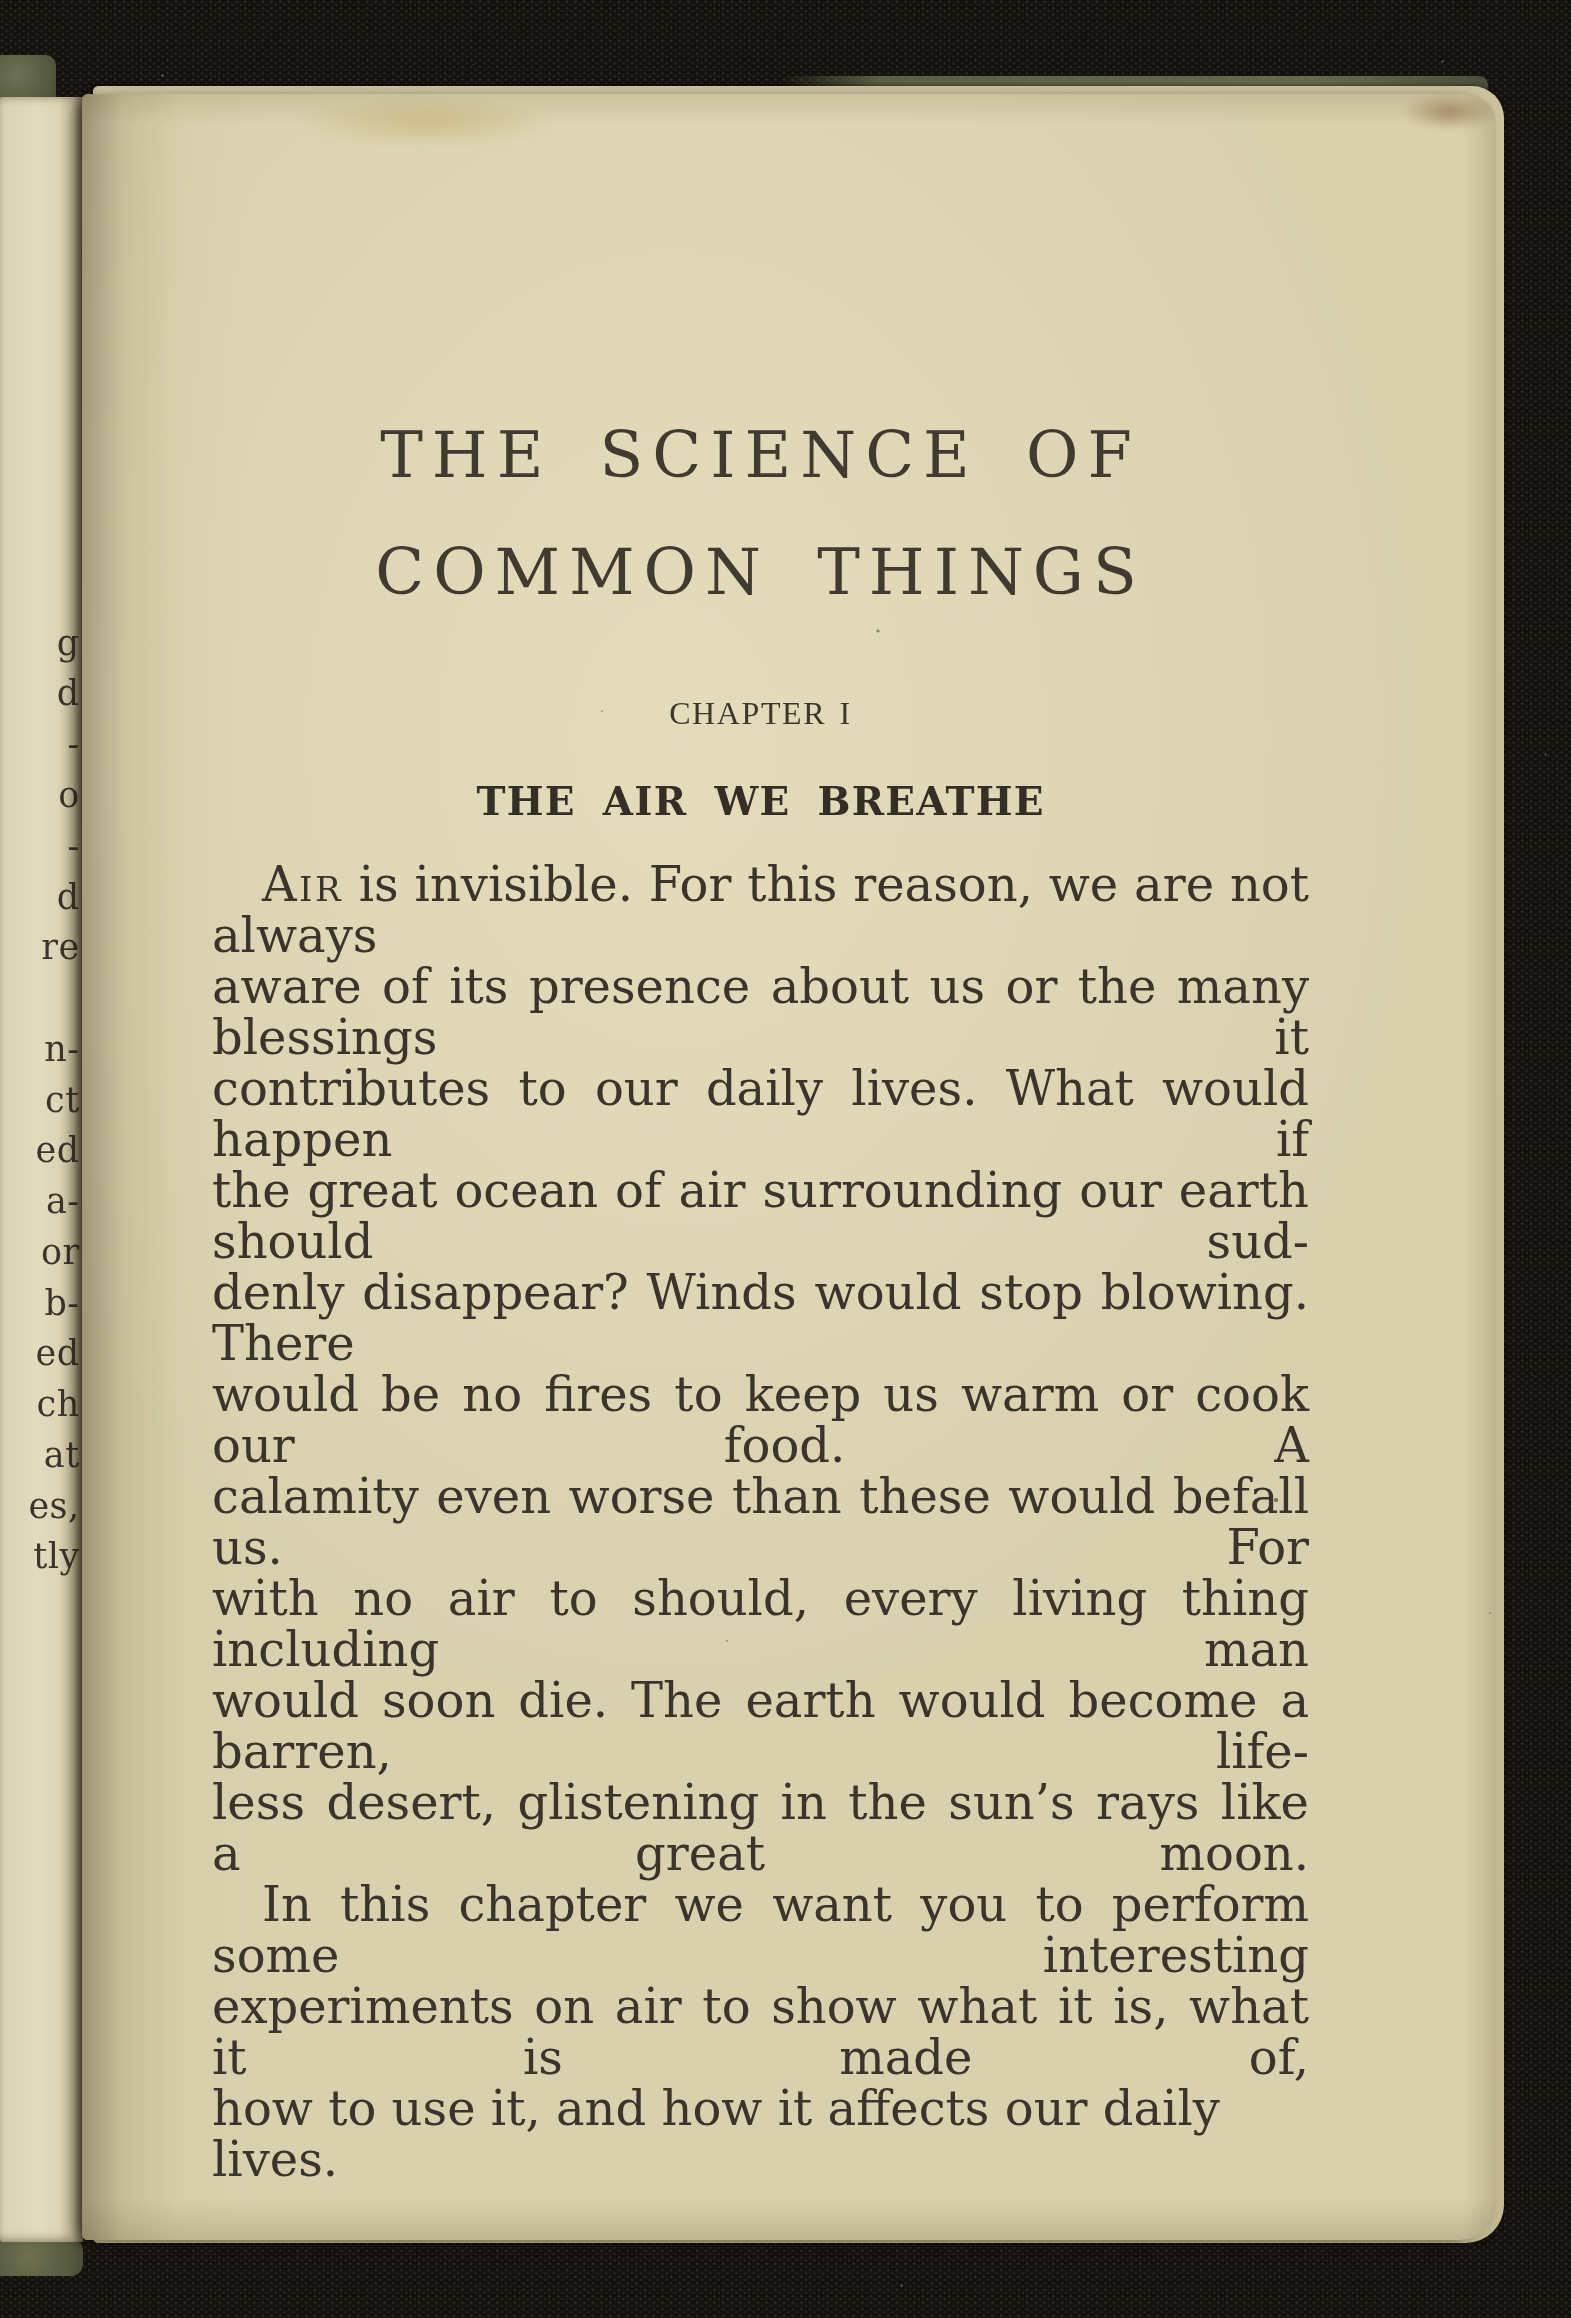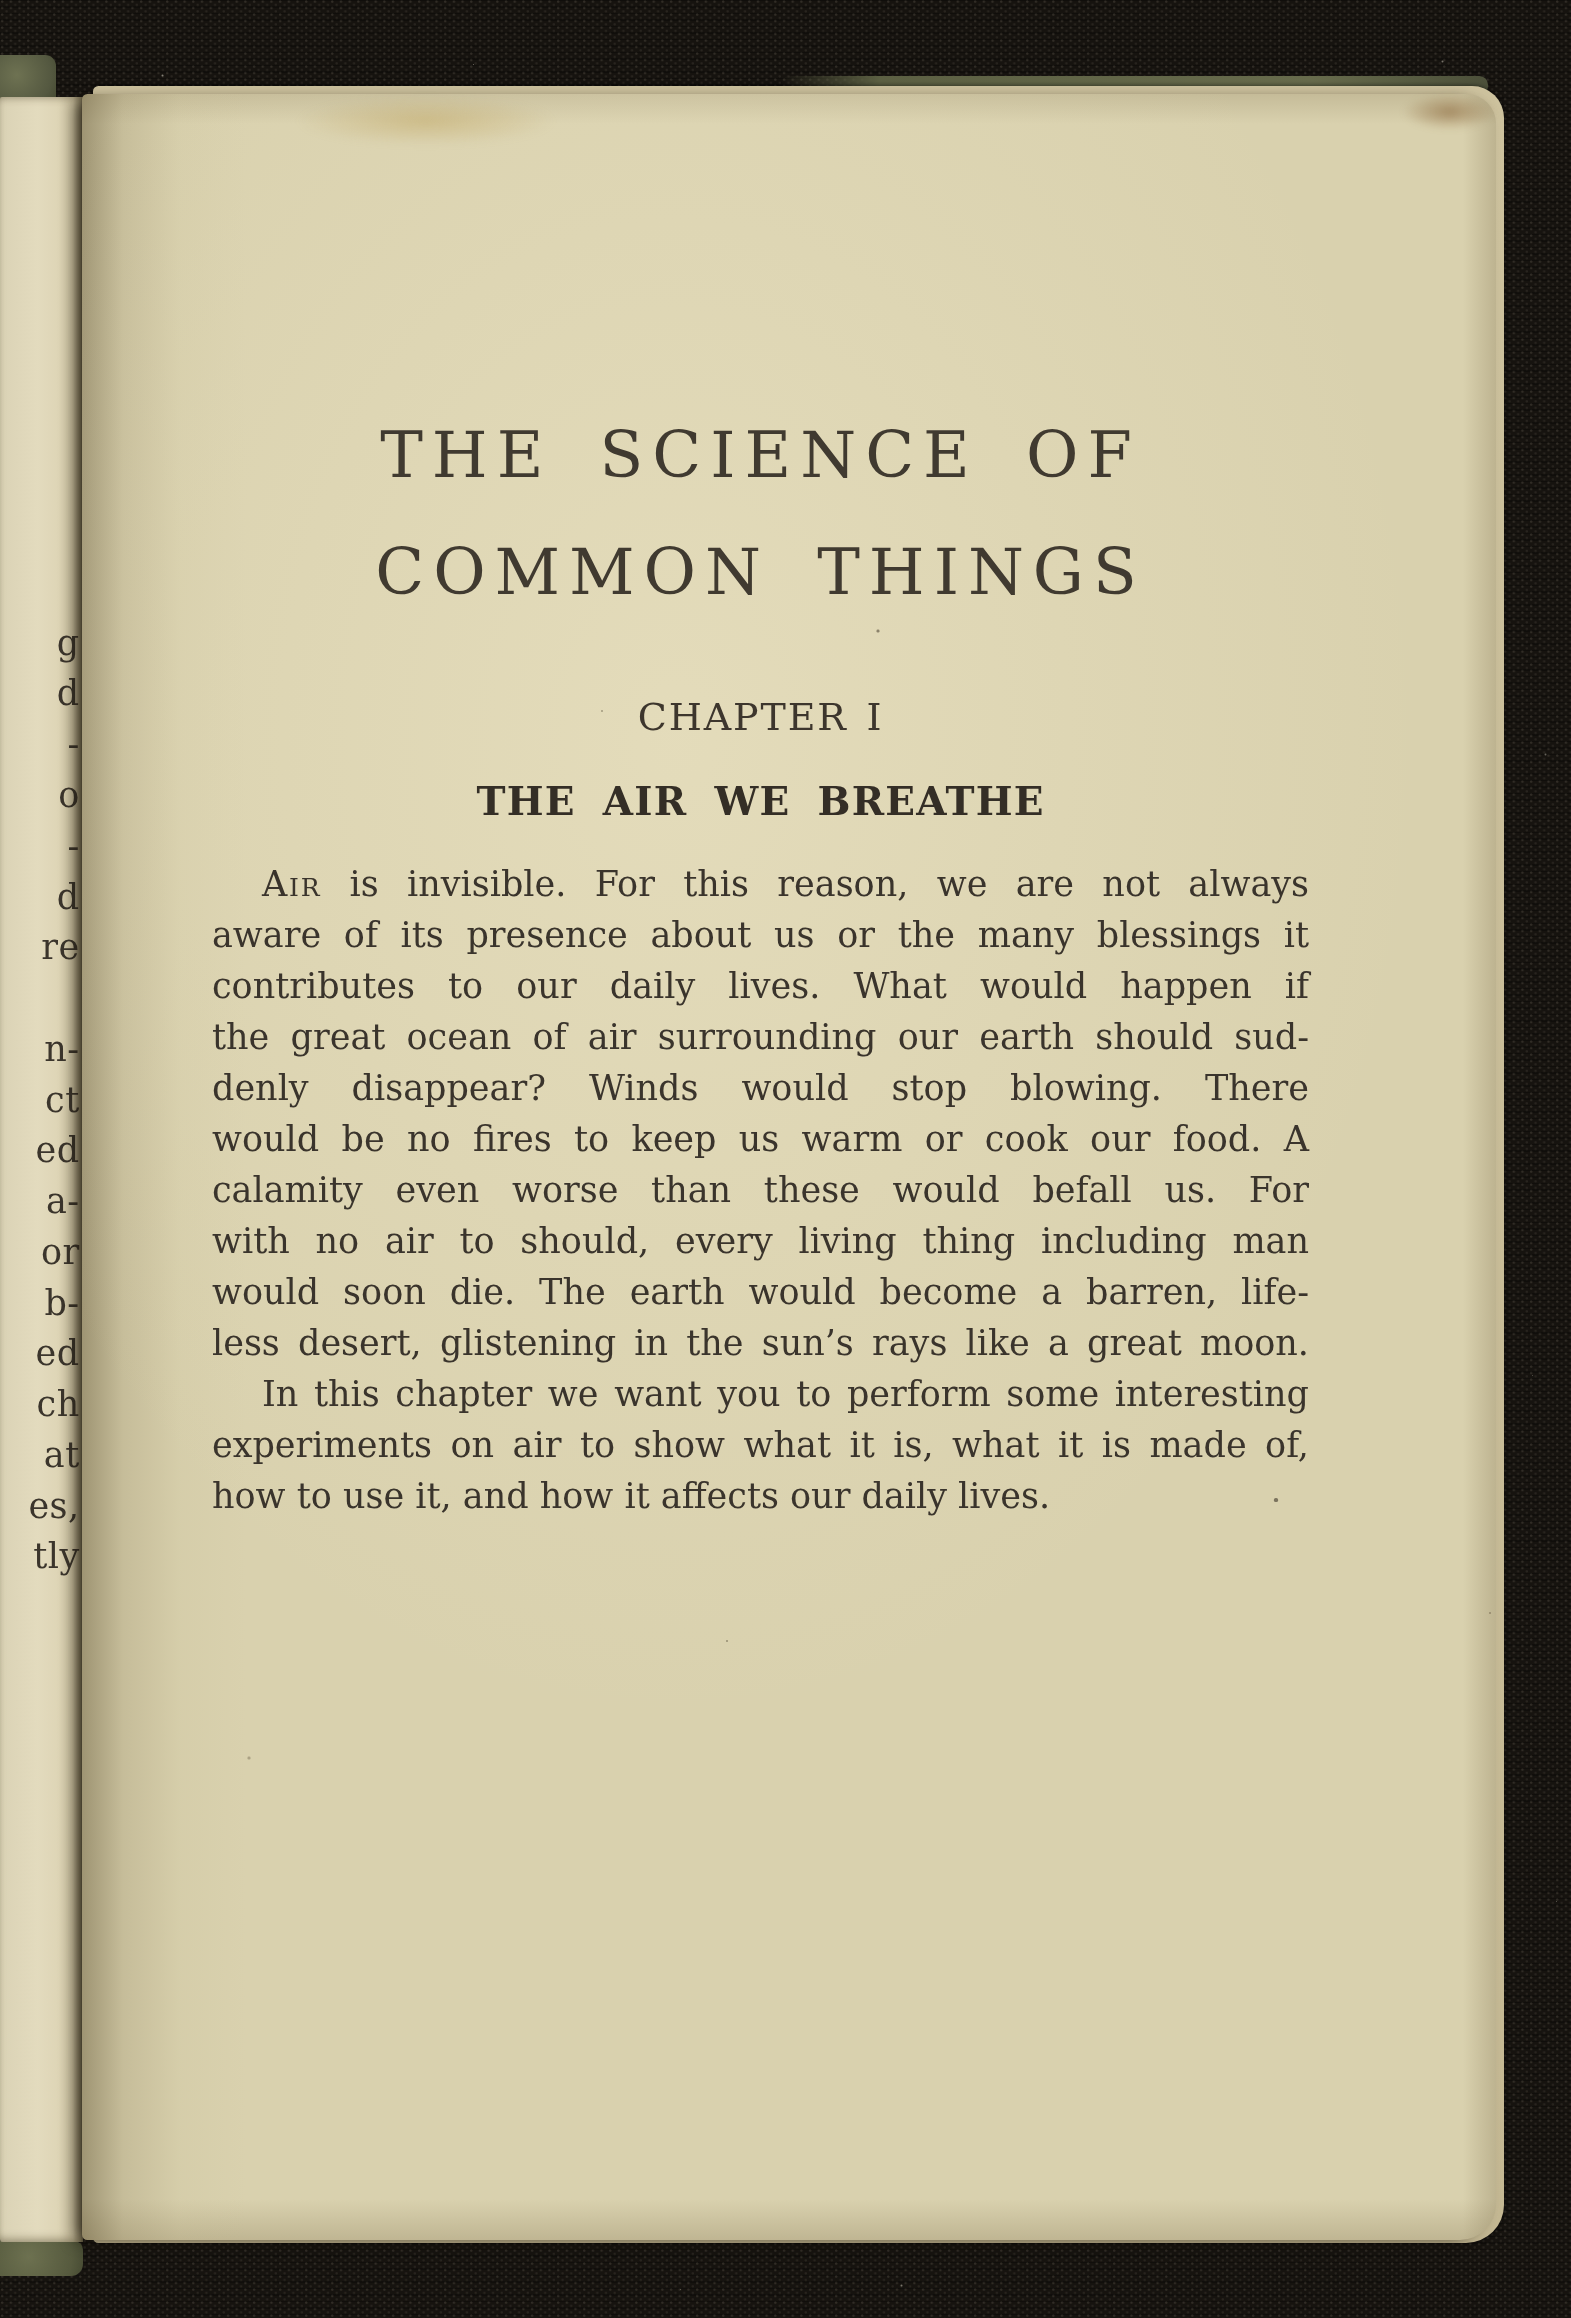--- a/index.html
+++ b/index.html
@@ -109,31 +109,32 @@
   }
   .title-line {
     position: absolute; width: 100%; text-align: center;
     font-size: 64px; font-weight: 400; color: #403a30;
     letter-spacing: 0.14em; word-spacing: 0.28em; white-space: nowrap; margin-top: 6px;
   }
   .title-1 { top: 318px; }
   .title-2 { top: 435px; }
   .chapter-heading {
     position: absolute; top: 601px; width: 100%; text-align: center;
-    font-size: 38px; letter-spacing: 0.05em; word-spacing: 0.12em; color: #3d362d;
+    font-size: 32px; letter-spacing: 0.05em; word-spacing: 0.12em; color: #3d362d;
     white-space: nowrap;
+    font-family: Liberation Serif, serif;
   }
   .section-heading {
     position: absolute; top: 684px; width: 100%; text-align: center;
     font-size: 39px; font-weight: 700; letter-spacing: 0.03em; word-spacing: 0.32em;
     color: #342e26; white-space: nowrap;
   }
   .body-text {
     position: absolute; top: 765px; left: 0; width: 100%;
-    font-size: 35px; line-height: 51px; color: #3a342c;
+    font-size: 48px; line-height: 51px; color: #3a342c;
   }
   .bline { text-align: justify; text-align-last: justify; }
   .bline.indent { text-indent: 50px; }
   .bline.endline { text-align: left; text-align-last: left; }
   .sc { font-variant: small-caps; letter-spacing: 0.05em; }
 </style>
 </head>
 <body>
 
 <div class="scene">

